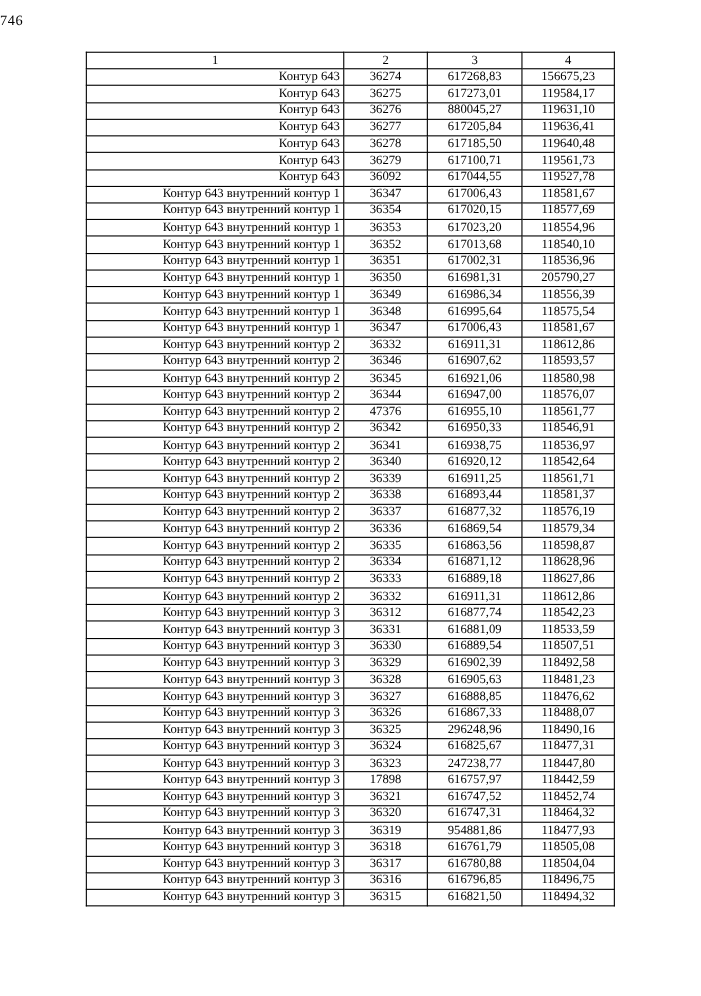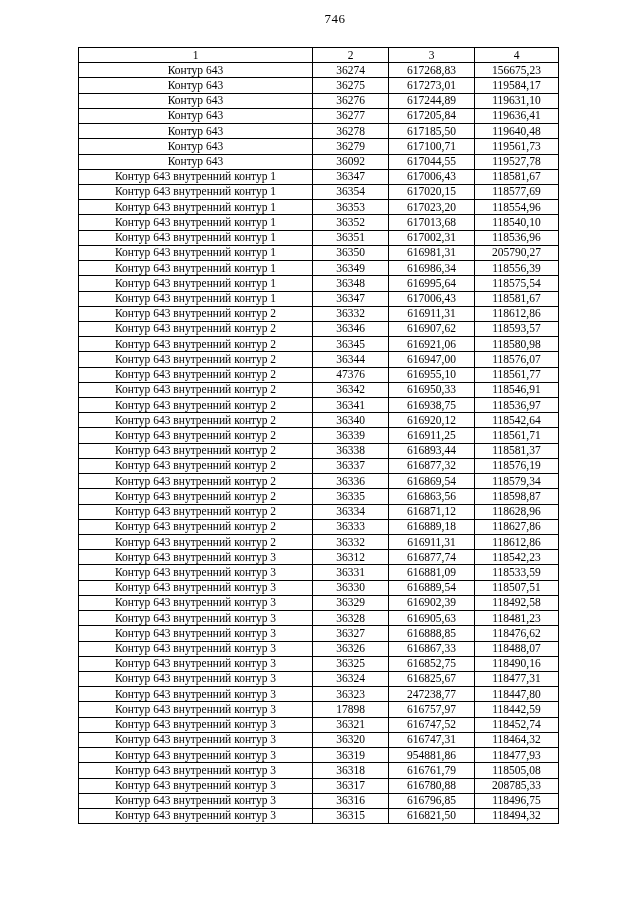--- a/index.html
+++ b/index.html
@@ -8,25 +8,23 @@
     background: #ffffff;
   }
   body {
     width: 637px;
     height: 905px;
     font-family: "Liberation Serif", "DejaVu Serif", serif;
     color: #000000;
     overflow: hidden;
   }
   .page-number {
-    text-align: center;
     font-size: 13px;
     padding-top: 11px;
     letter-spacing: 0.5px;
-    margin-left: 33px;
   }
   table.data-table {
     border-collapse: collapse;
     margin-left: 78px;
     margin-top: 20px;
     table-layout: fixed;
     width: 480px;
   }
   table.data-table th,
   table.data-table td {
@@ -36,21 +34,21 @@
     padding: 0.5px 3px;
     height: 13.1px;
     line-height: 1.15;
     overflow: hidden;
     white-space: nowrap;
   }
   table.data-table th {
     text-align: center;
   }
   td.col-name {
-    text-align: center;
+    text-align: right;
     width: 228px;
   }
   td.col-num {
     text-align: center;
   }
   col.c1 { width: 234px; }
   col.c2 { width: 76px; }
   col.c3 { width: 86px; }
   col.c4 { width: 84px; }
 </style>
@@ -83,21 +81,21 @@
       </tr>
       <tr>
         <td class="col-name">Контур 643</td>
         <td class="col-num">36275</td>
         <td class="col-num">617273,01</td>
         <td class="col-num">119584,17</td>
       </tr>
       <tr>
         <td class="col-name">Контур 643</td>
         <td class="col-num">36276</td>
-        <td class="col-num">617244,89</td>
+        <td class="col-num">880045,27</td>
         <td class="col-num">119631,10</td>
       </tr>
       <tr>
         <td class="col-name">Контур 643</td>
         <td class="col-num">36277</td>
         <td class="col-num">617205,84</td>
         <td class="col-num">119636,41</td>
       </tr>
       <tr>
         <td class="col-name">Контур 643</td>
@@ -305,21 +303,21 @@
       </tr>
       <tr>
         <td class="col-name">Контур 643 внутренний контур 3</td>
         <td class="col-num">36326</td>
         <td class="col-num">616867,33</td>
         <td class="col-num">118488,07</td>
       </tr>
       <tr>
         <td class="col-name">Контур 643 внутренний контур 3</td>
         <td class="col-num">36325</td>
-        <td class="col-num">616852,75</td>
+        <td class="col-num">296248,96</td>
         <td class="col-num">118490,16</td>
       </tr>
       <tr>
         <td class="col-name">Контур 643 внутренний контур 3</td>
         <td class="col-num">36324</td>
         <td class="col-num">616825,67</td>
         <td class="col-num">118477,31</td>
       </tr>
       <tr>
         <td class="col-name">Контур 643 внутренний контур 3</td>
@@ -354,21 +352,21 @@
       <tr>
         <td class="col-name">Контур 643 внутренний контур 3</td>
         <td class="col-num">36318</td>
         <td class="col-num">616761,79</td>
         <td class="col-num">118505,08</td>
       </tr>
       <tr>
         <td class="col-name">Контур 643 внутренний контур 3</td>
         <td class="col-num">36317</td>
         <td class="col-num">616780,88</td>
-        <td class="col-num">208785,33</td>
+        <td class="col-num">118504,04</td>
       </tr>
       <tr>
         <td class="col-name">Контур 643 внутренний контур 3</td>
         <td class="col-num">36316</td>
         <td class="col-num">616796,85</td>
         <td class="col-num">118496,75</td>
       </tr>
       <tr>
         <td class="col-name">Контур 643 внутренний контур 3</td>
         <td class="col-num">36315</td>

